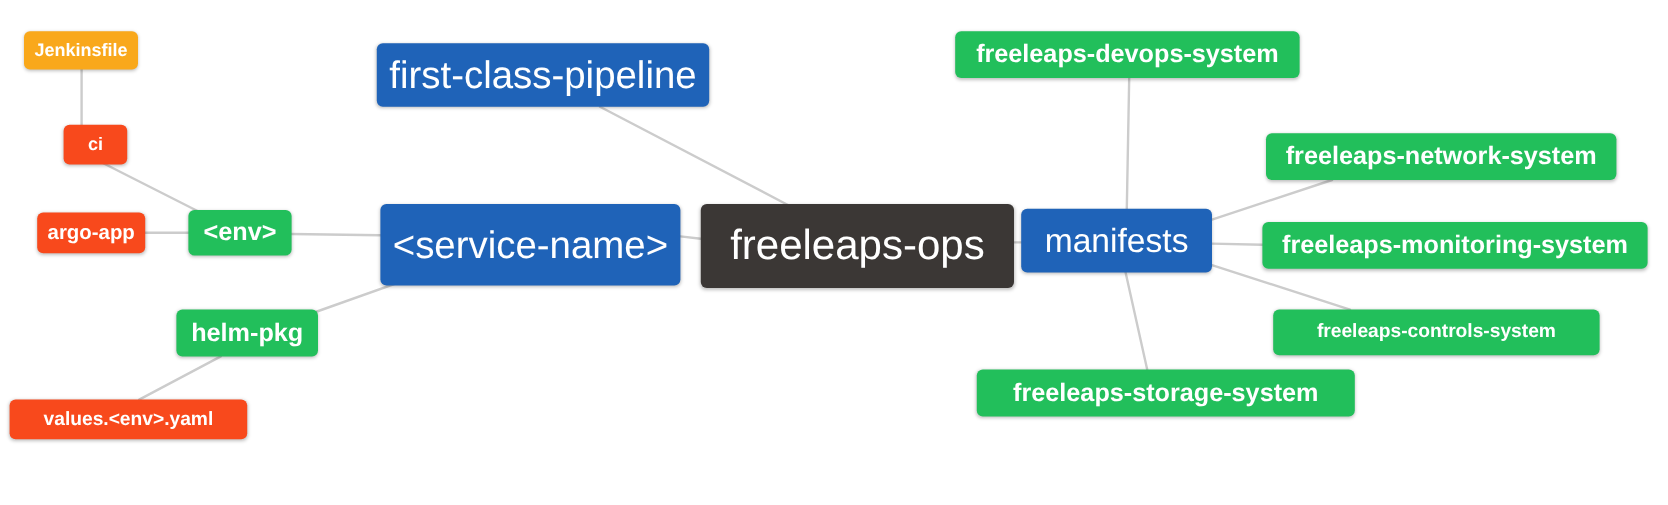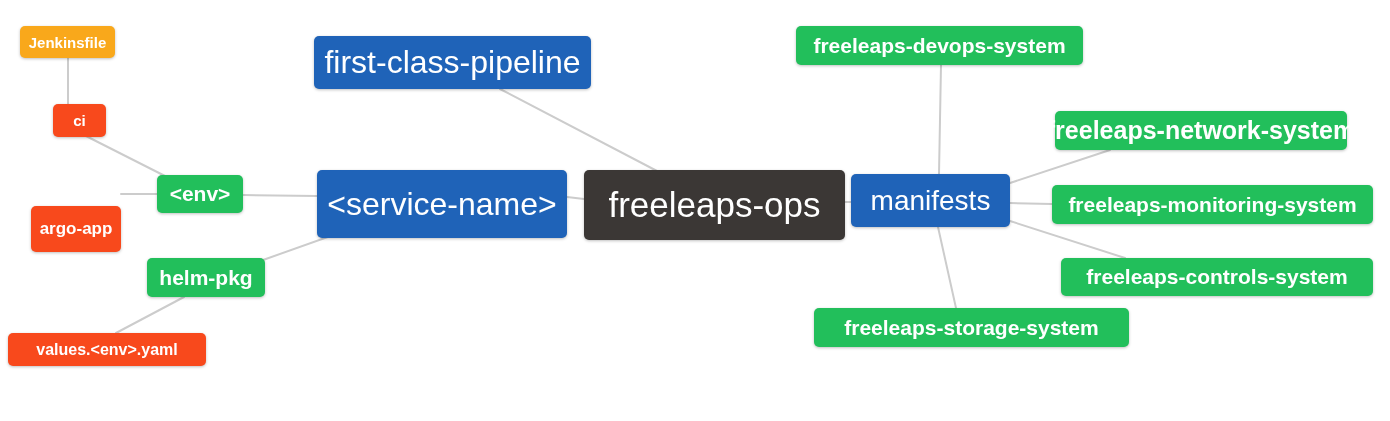--- a/index.html
+++ b/index.html
@@ -38,32 +38,32 @@
   }
   .c-orange { background: var(--orange); }
   .c-red    { background: var(--red); }
   .c-green  { background: var(--green); }
   .c-blue   { background: var(--blue); }
   .c-dark   { background: var(--dark); }
   .bold     { font-weight: bold; }
 
   #n-jenkinsfile { left:20px;  top:26px;  width:95px;  height:32px; font-size:15px; }
   #n-ci          { left:53px;  top:104px; width:53px;  height:33px; font-size:15px; }
-  #n-argo-app    { left:31px;  top:177px; width:90px;  height:46px; font-size:17px;margin-top:29px; }
+  #n-argo-app    { left:31px;  top:177px; width:90px;  height:34px; font-size:17px; }
   #n-env         { left:157px; top:175px; width:86px;  height:38px; font-size:21px; }
   #n-helm-pkg    { left:147px; top:258px; width:118px; height:39px; font-size:21px; }
   #n-values      { left:8px;   top:333px; width:198px; height:33px; font-size:16px; }
   #n-pipeline    { left:314px; top:36px;  width:277px; height:53px; font-size:32px;text-align:right; }
   #n-service     { left:317px; top:170px; width:250px; height:68px; font-size:32px; }
   #n-ops         { left:584px; top:170px; width:261px; height:70px; font-size:35px;text-align:center; }
   #n-manifests   { left:851px; top:174px; width:159px; height:53px; font-size:28px; }
   #n-devops      { left:796px;  top:26px;  width:287px; height:39px; font-size:21px; }
-  #n-network     { left:1055px; top:111px; width:292px; height:39px; font-size:25px; }
+  #n-network     { left:1055px; top:111px; width:292px; height:39px; font-size:21px; }
   #n-monitoring  { left:1052px; top:185px; width:321px; height:39px; font-size:21px; }
-  #n-controls    { left:1061px; top:258px; width:312px; height:38px; font-size:21px; }
+  #n-controls    { left:1061px; top:258px; width:272px; height:38px; font-size:16px; }
   #n-storage     { left:814px;  top:308px; width:315px; height:39px; font-size:21px; }
 </style>
 </head>
 <body>
 
 <div id="canvas">
 
   <svg id="edge-layer" viewBox="0 0 1390 421" xmlns="http://www.w3.org/2000/svg">
     <line x1="68" y1="58" x2="68" y2="104"></line>
     <line x1="84" y1="135" x2="165" y2="176"></line>

